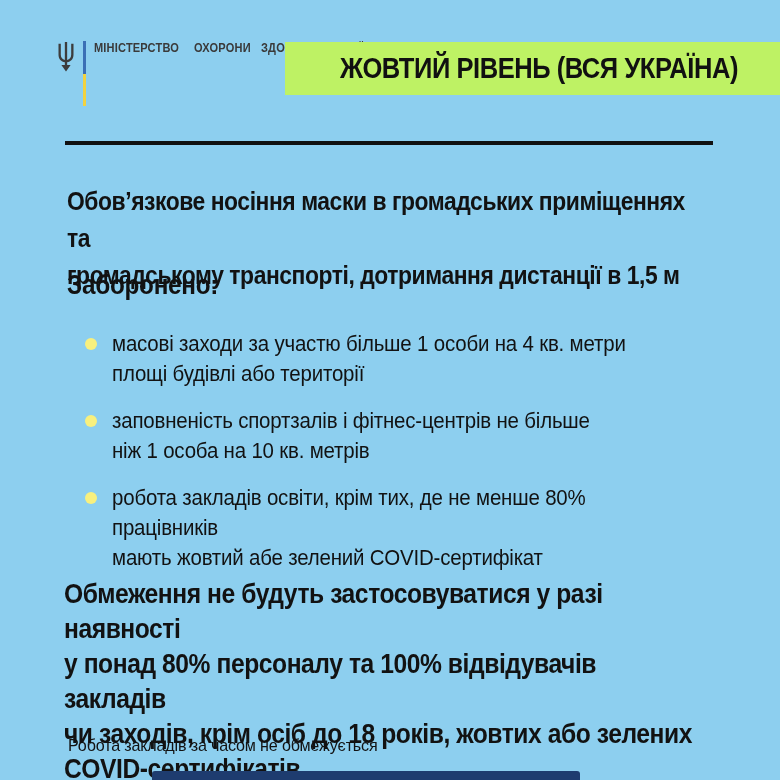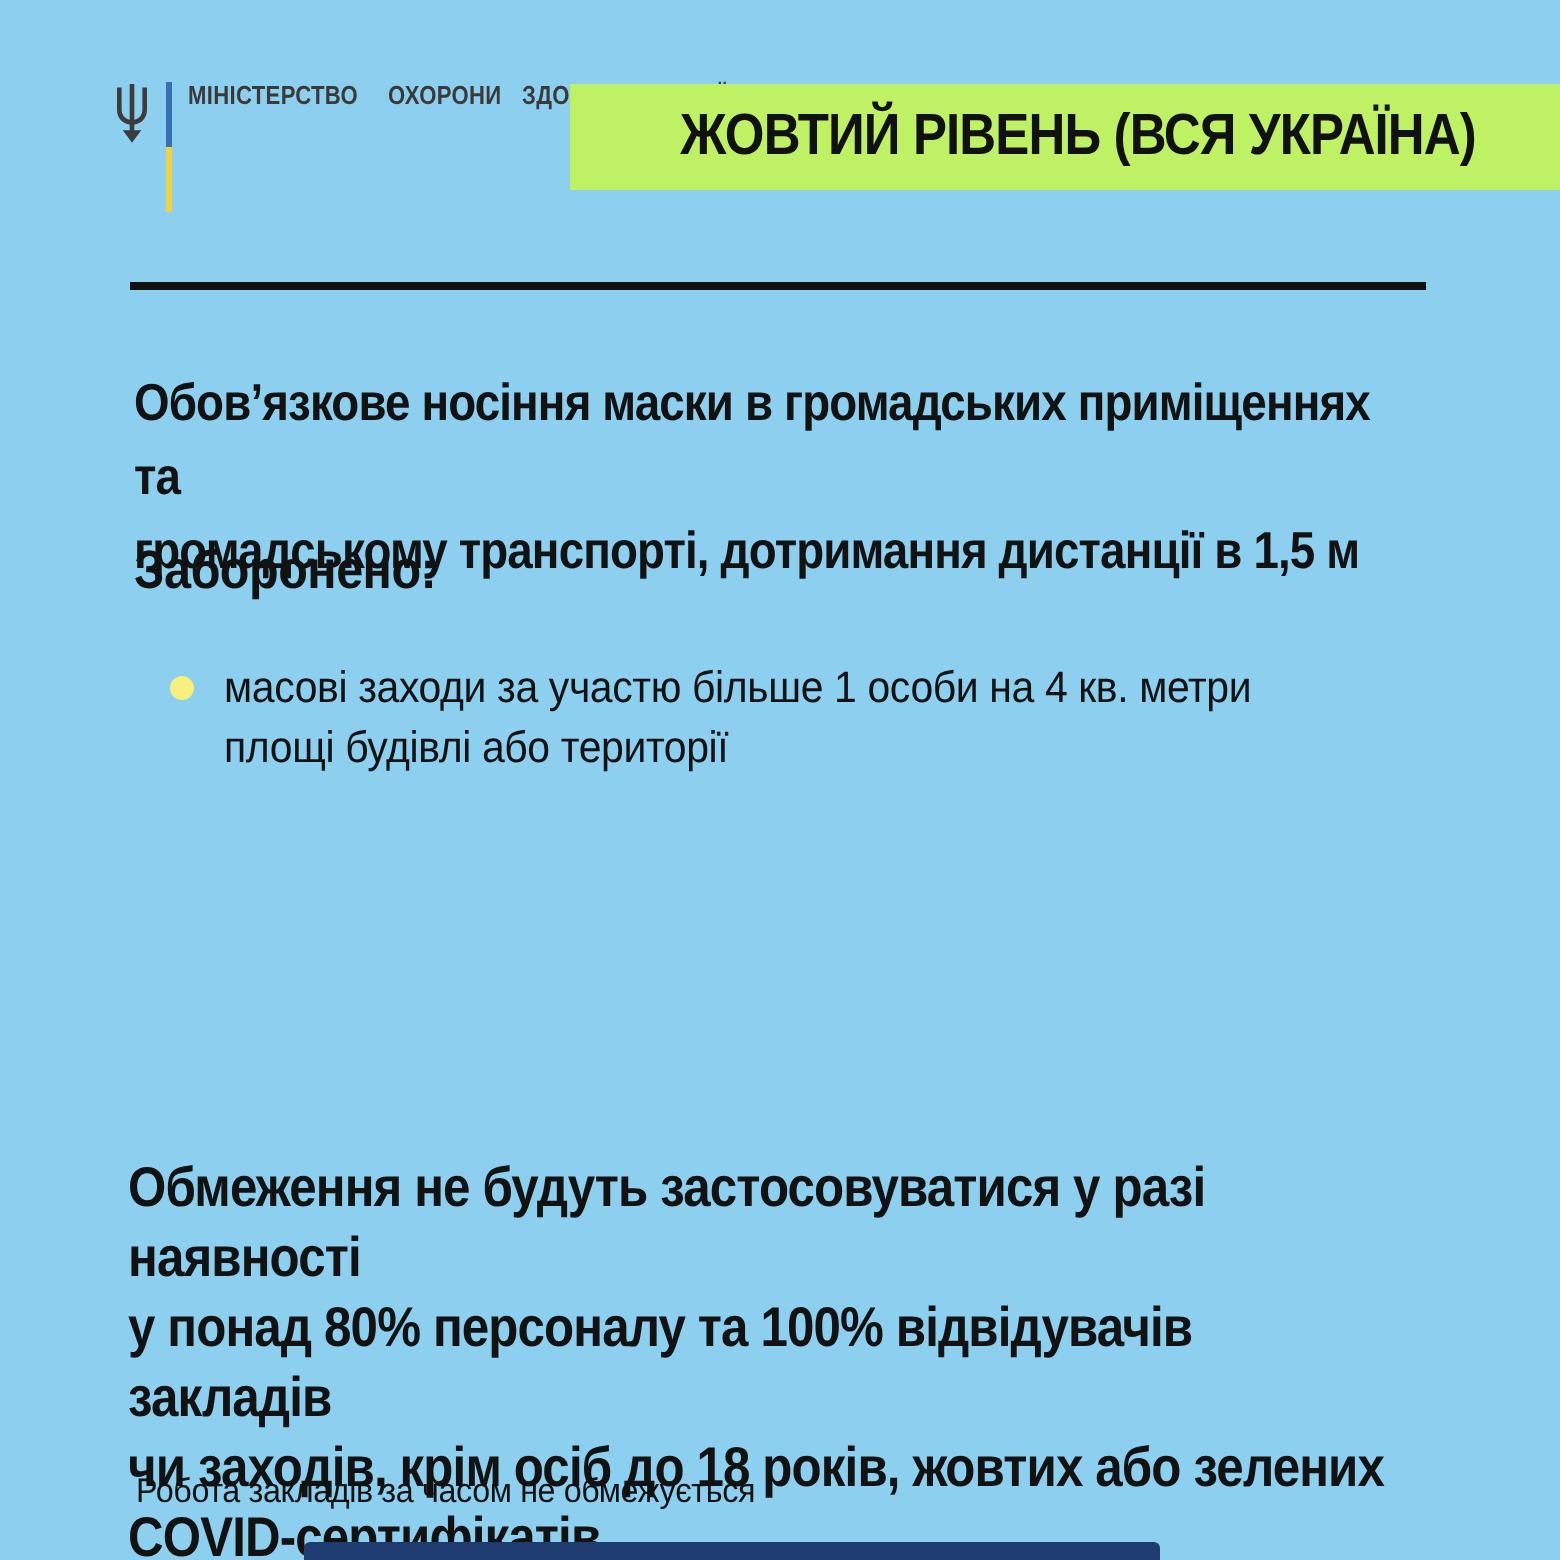--- a/index.html
+++ b/index.html
@@ -92,20 +92,30 @@
 громадському транспорті, дотримання дистанції в 1,5 м</p>
 
   <h2 class="prohibited-heading">Заборонено:</h2>
 
   <ul class="prohibited-list">
     <li>
       <span class="dot"></span>
       <span class="li-text">масові заходи за участю більше 1 особи на 4 кв. метри
 площі будівлі або території</span>
     </li>
+    <li>
+      <span class="dot"></span>
+      <span class="li-text">заповненість спортзалів і фітнес-центрів не більше
+ніж 1 особа на 10 кв. метрів</span>
+    </li>
+    <li>
+      <span class="dot"></span>
+      <span class="li-text">робота закладів освіти, крім тих, де не менше 80% працівників
+мають жовтий абе зелений COVID-сертифікат</span>
+    </li>
   </ul>
 
   <p class="exception">Обмеження не будуть застосовуватися у разі наявності
 у понад 80% персоналу та 100% відвідувачів закладів
 чи заходів, крім осіб до 18 років, жовтих або зелених
 COVID-сертифікатів</p>
 
   <p class="footnote">Робота закладів за часом не обмежується</p>
 
   <div class="navy-bar"></div>

